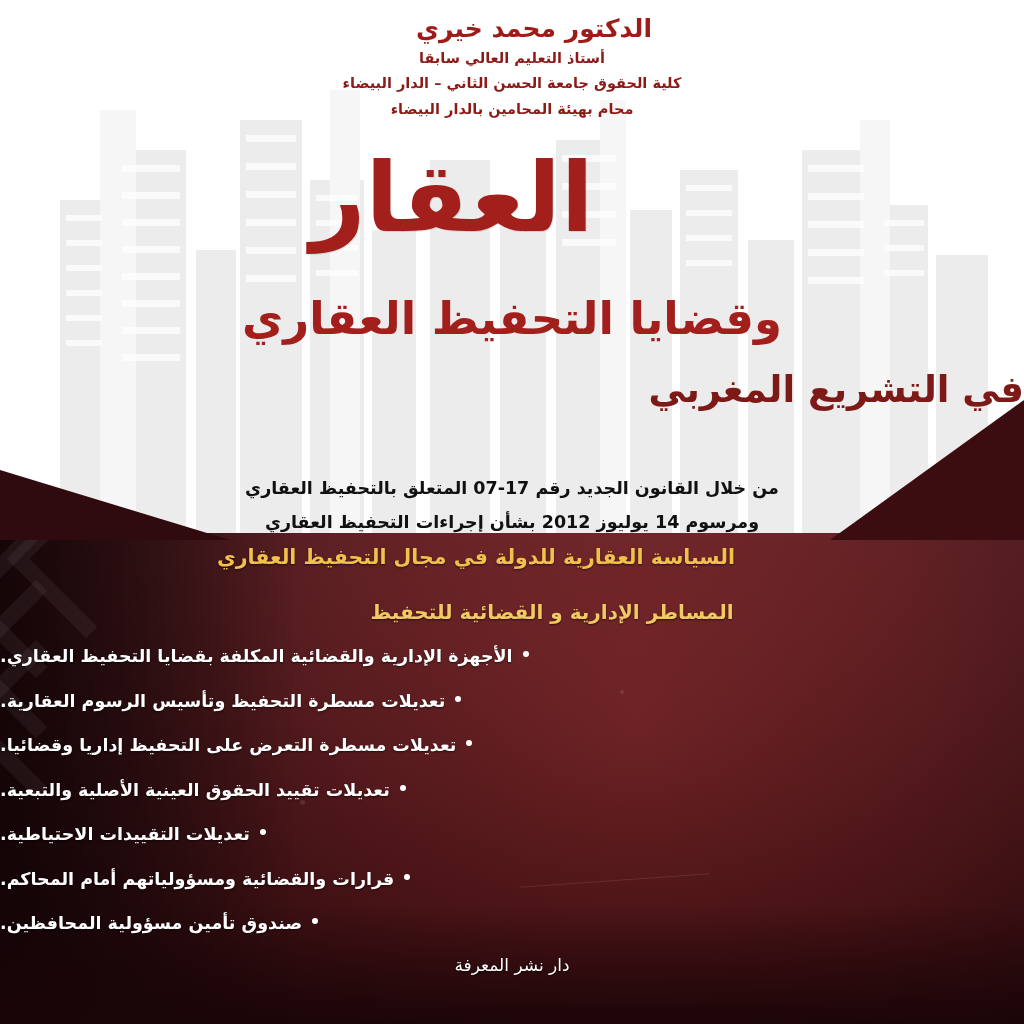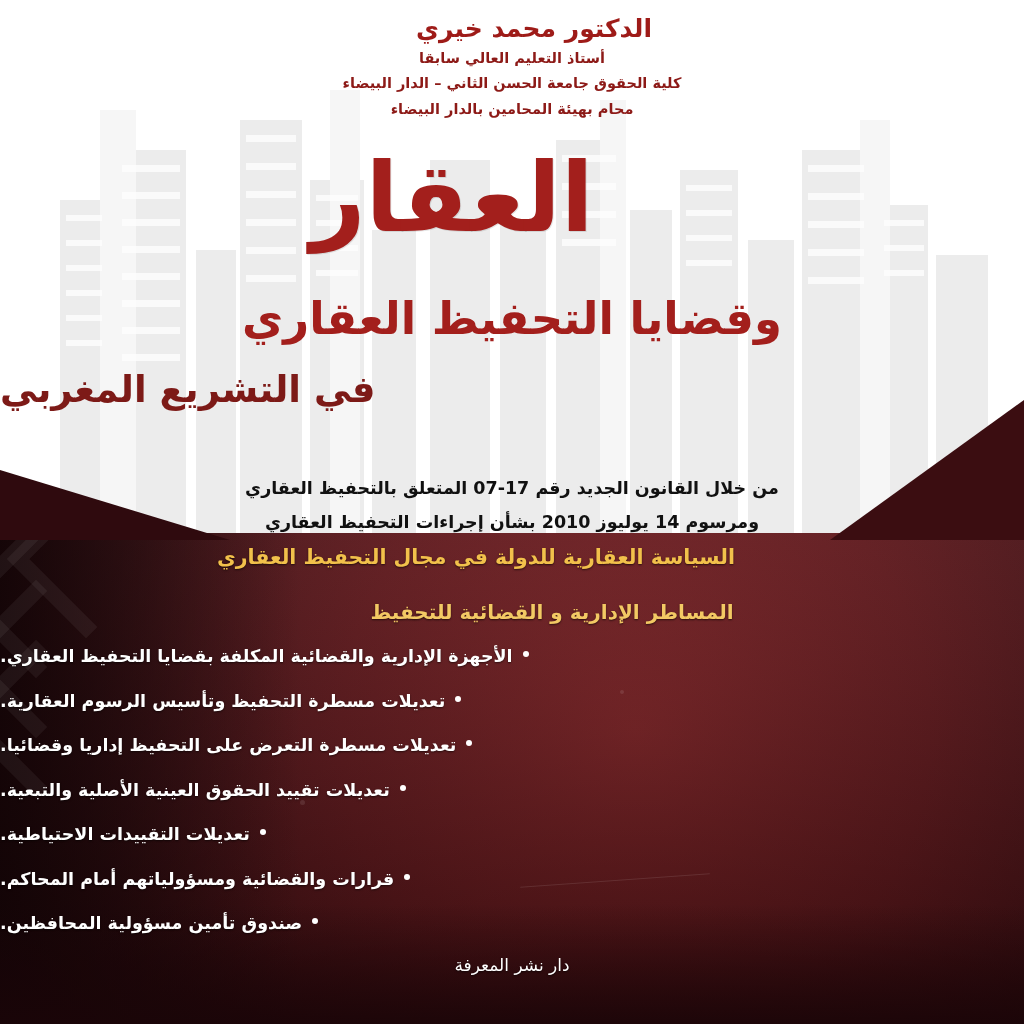--- a/index.html
+++ b/index.html
@@ -81,21 +81,21 @@
     font-size: 45px;
     font-weight: bold;
     letter-spacing: 1px;
     z-index: 6;
   }
   .title-sub2 {
     position: absolute;
     top: 368px;
     left: 0;
     width: 1024px;
-    text-align: left;
+    text-align: right;
     color: #7d1a17;
     font-size: 37px;
     font-weight: bold;
     z-index: 6;
   }
 
   
   .lawref {
     position: absolute;
     left: 0;
@@ -340,21 +340,21 @@
     <div class="author-line">أستاذ التعليم العالي سابقا</div>
     <div class="author-line">كلية الحقوق جامعة الحسن الثاني – الدار البيضاء</div>
     <div class="author-line">محام بهيئة المحامين بالدار البيضاء</div>
   </div>
 
   <div class="title-main">العقار</div>
   <div class="title-sub1">وقضايا التحفيظ العقاري</div>
   <div class="title-sub2">في التشريع المغربي</div>
 
   <div class="lawref l1">من خلال القانون الجديد رقم 17-07 المتعلق بالتحفيظ العقاري</div>
-  <div class="lawref l2">ومرسوم 14 يوليوز 2010 بشأن إجراءات التحفيظ العقاري</div>
+  <div class="lawref l2">ومرسوم 14 يوليوز 2012 بشأن إجراءات التحفيظ العقاري</div>
 
   <div class="wedge wedge-right"></div>
   <div class="wedge wedge-left"></div>
 
   <div class="dark-panel">
     <div class="vignette"></div>
     <div class="darkleft"></div>
     <div class="darkbottom"></div>
     <div class="chev" style="left:-20px; top:10px;"></div>
     <div class="chev" style="left:-20px; top:70px;"></div>

